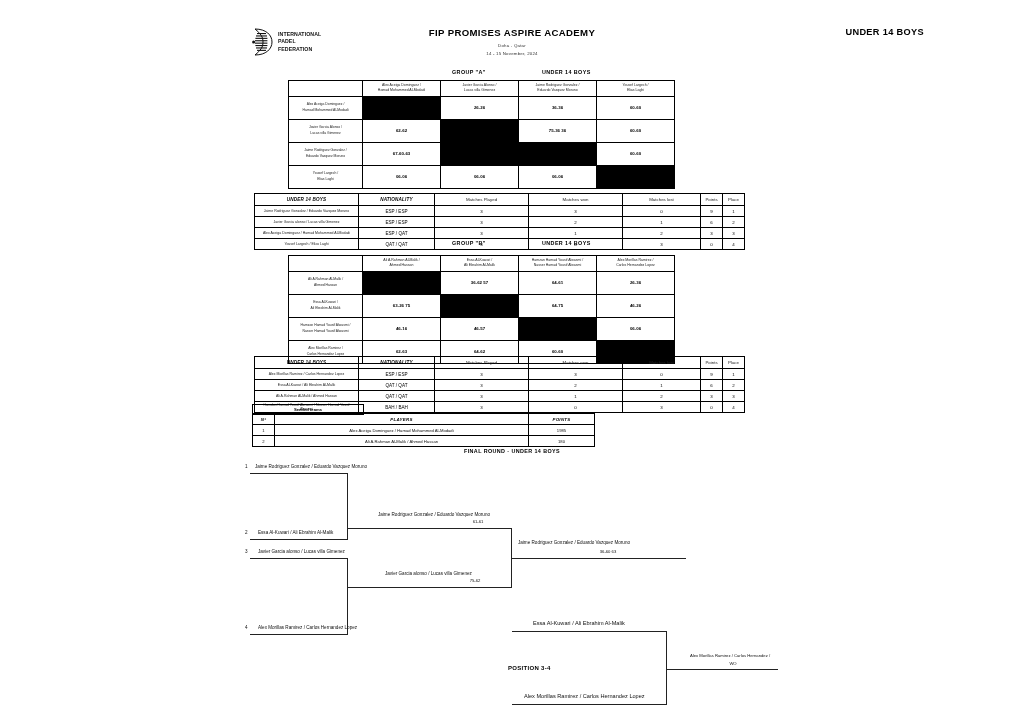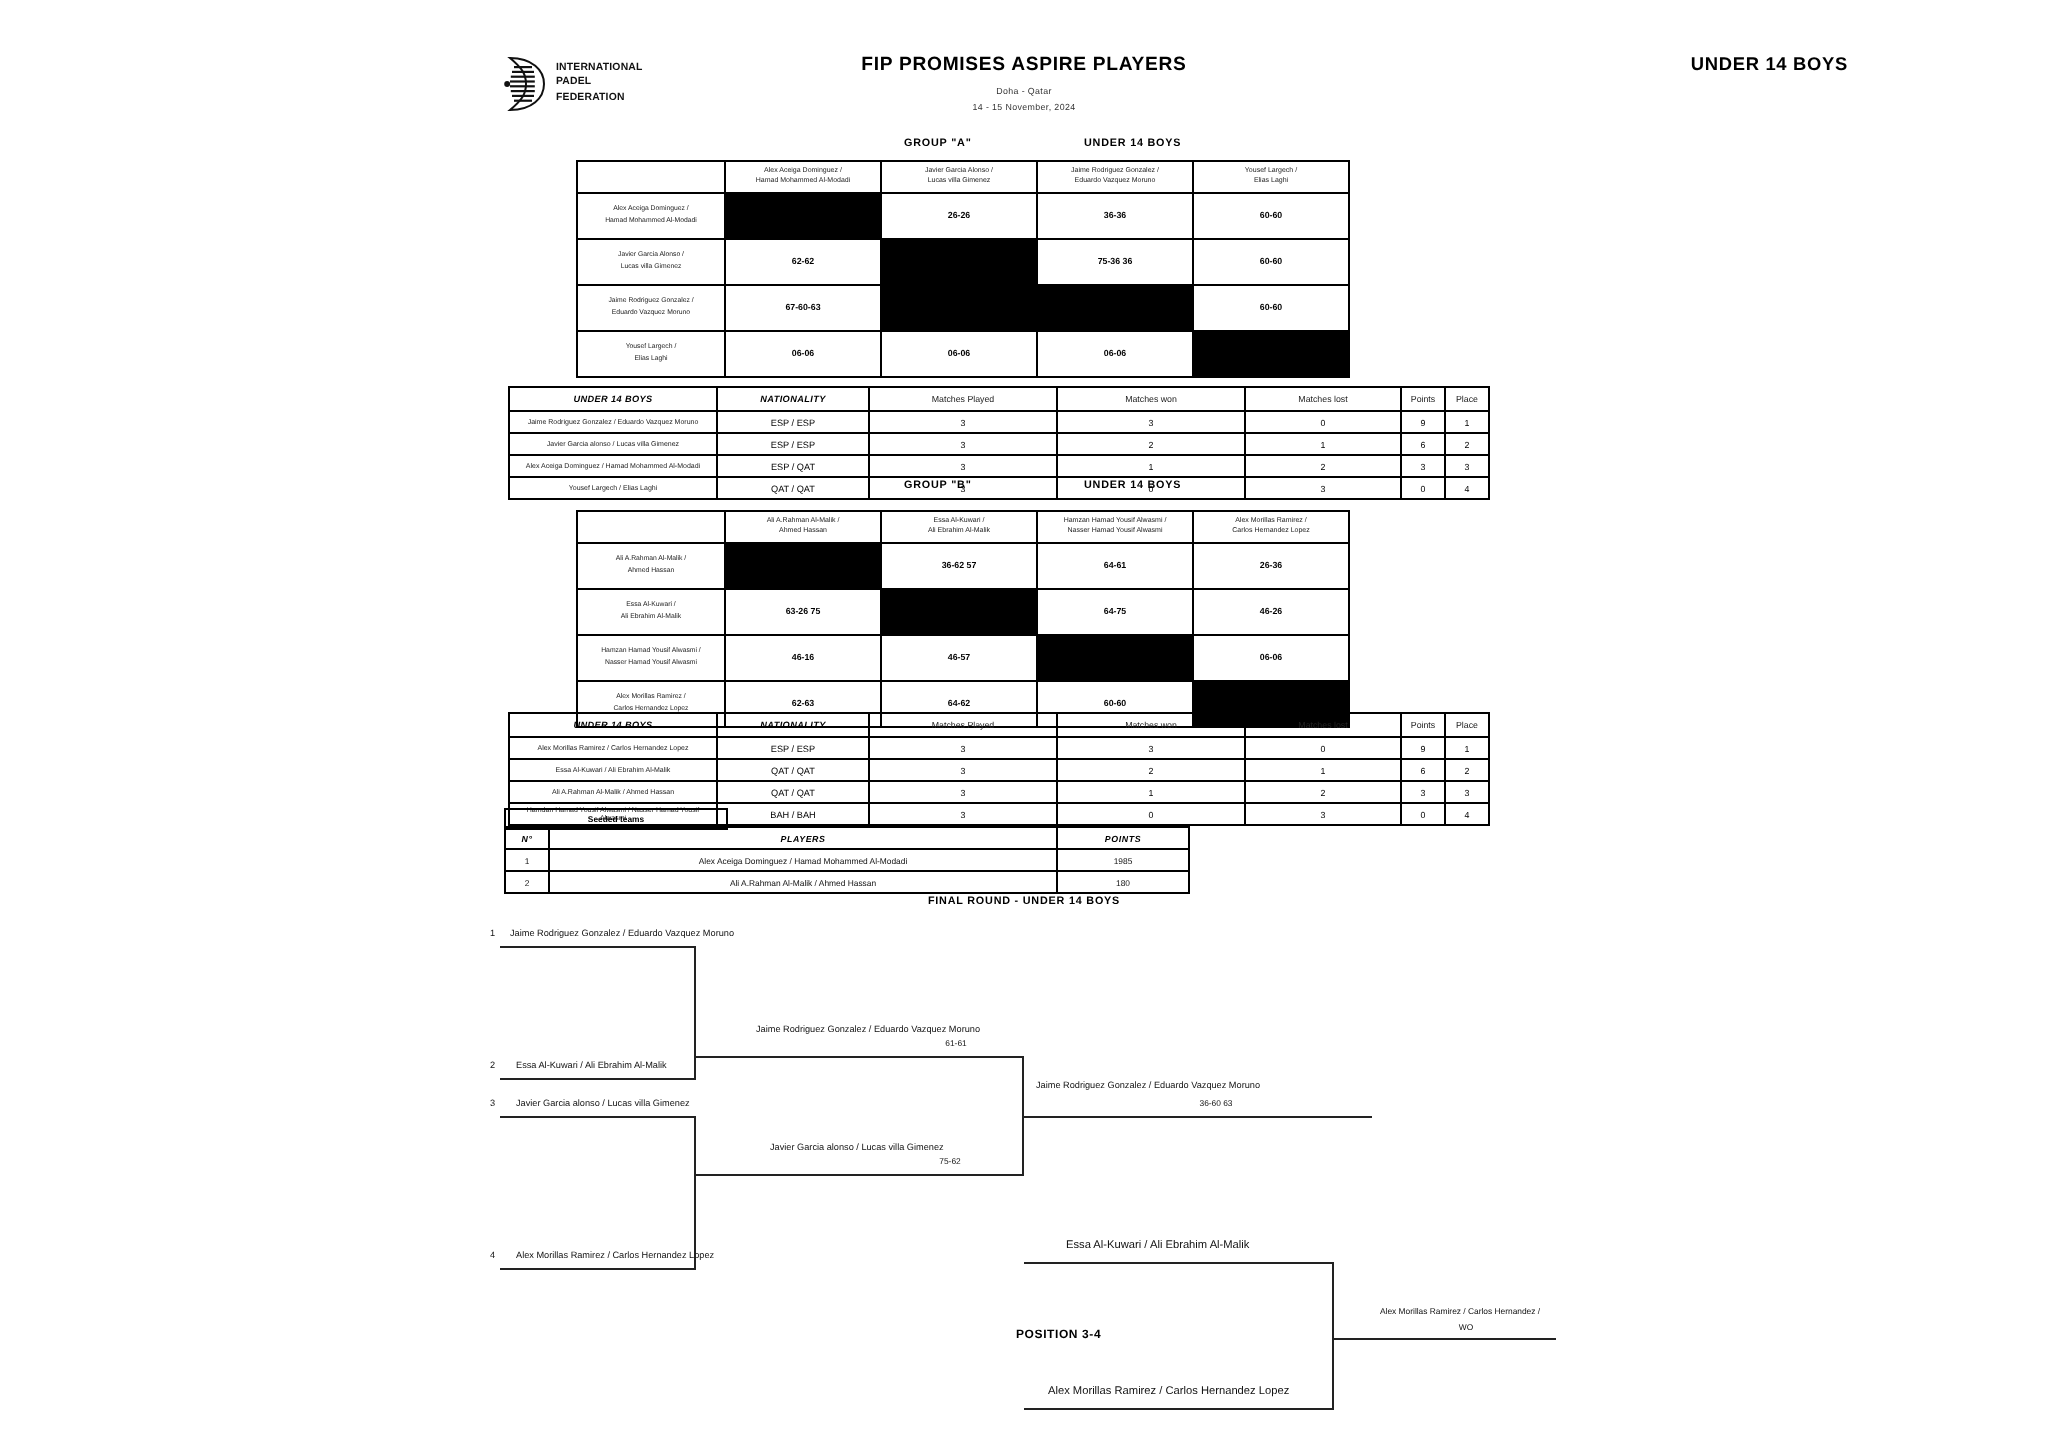--- a/index.html
+++ b/index.html
@@ -84,21 +84,21 @@
       </g>
       <circle cx="1.6" cy="15" r="1.5" fill="#111"></circle>
     </svg>
     <div class="logo-text">
       <div>INTERNATIONAL</div>
       <div>PADEL</div>
       <div>FEDERATION</div>
     </div>
   </div>
 
-  <div class="title">FIP PROMISES ASPIRE PLAYERS</div>
+  <div class="title">FIP PROMISES ASPIRE ACADEMY</div>
   <div class="subtitle">Doha - Qatar</div>
   <div class="subtitle2">14 - 15 November, 2024</div>
   <div class="category">UNDER 14 BOYS</div>
 
   <div class="grouplabel a">GROUP "A"</div>
   <div class="grouplabel cat">UNDER 14 BOYS</div>
 
   <table class="matrix" id="matrix-a" style="left:288px;top:80px;width:386px;">
     <colgroup>
         <col style="width:74px">

